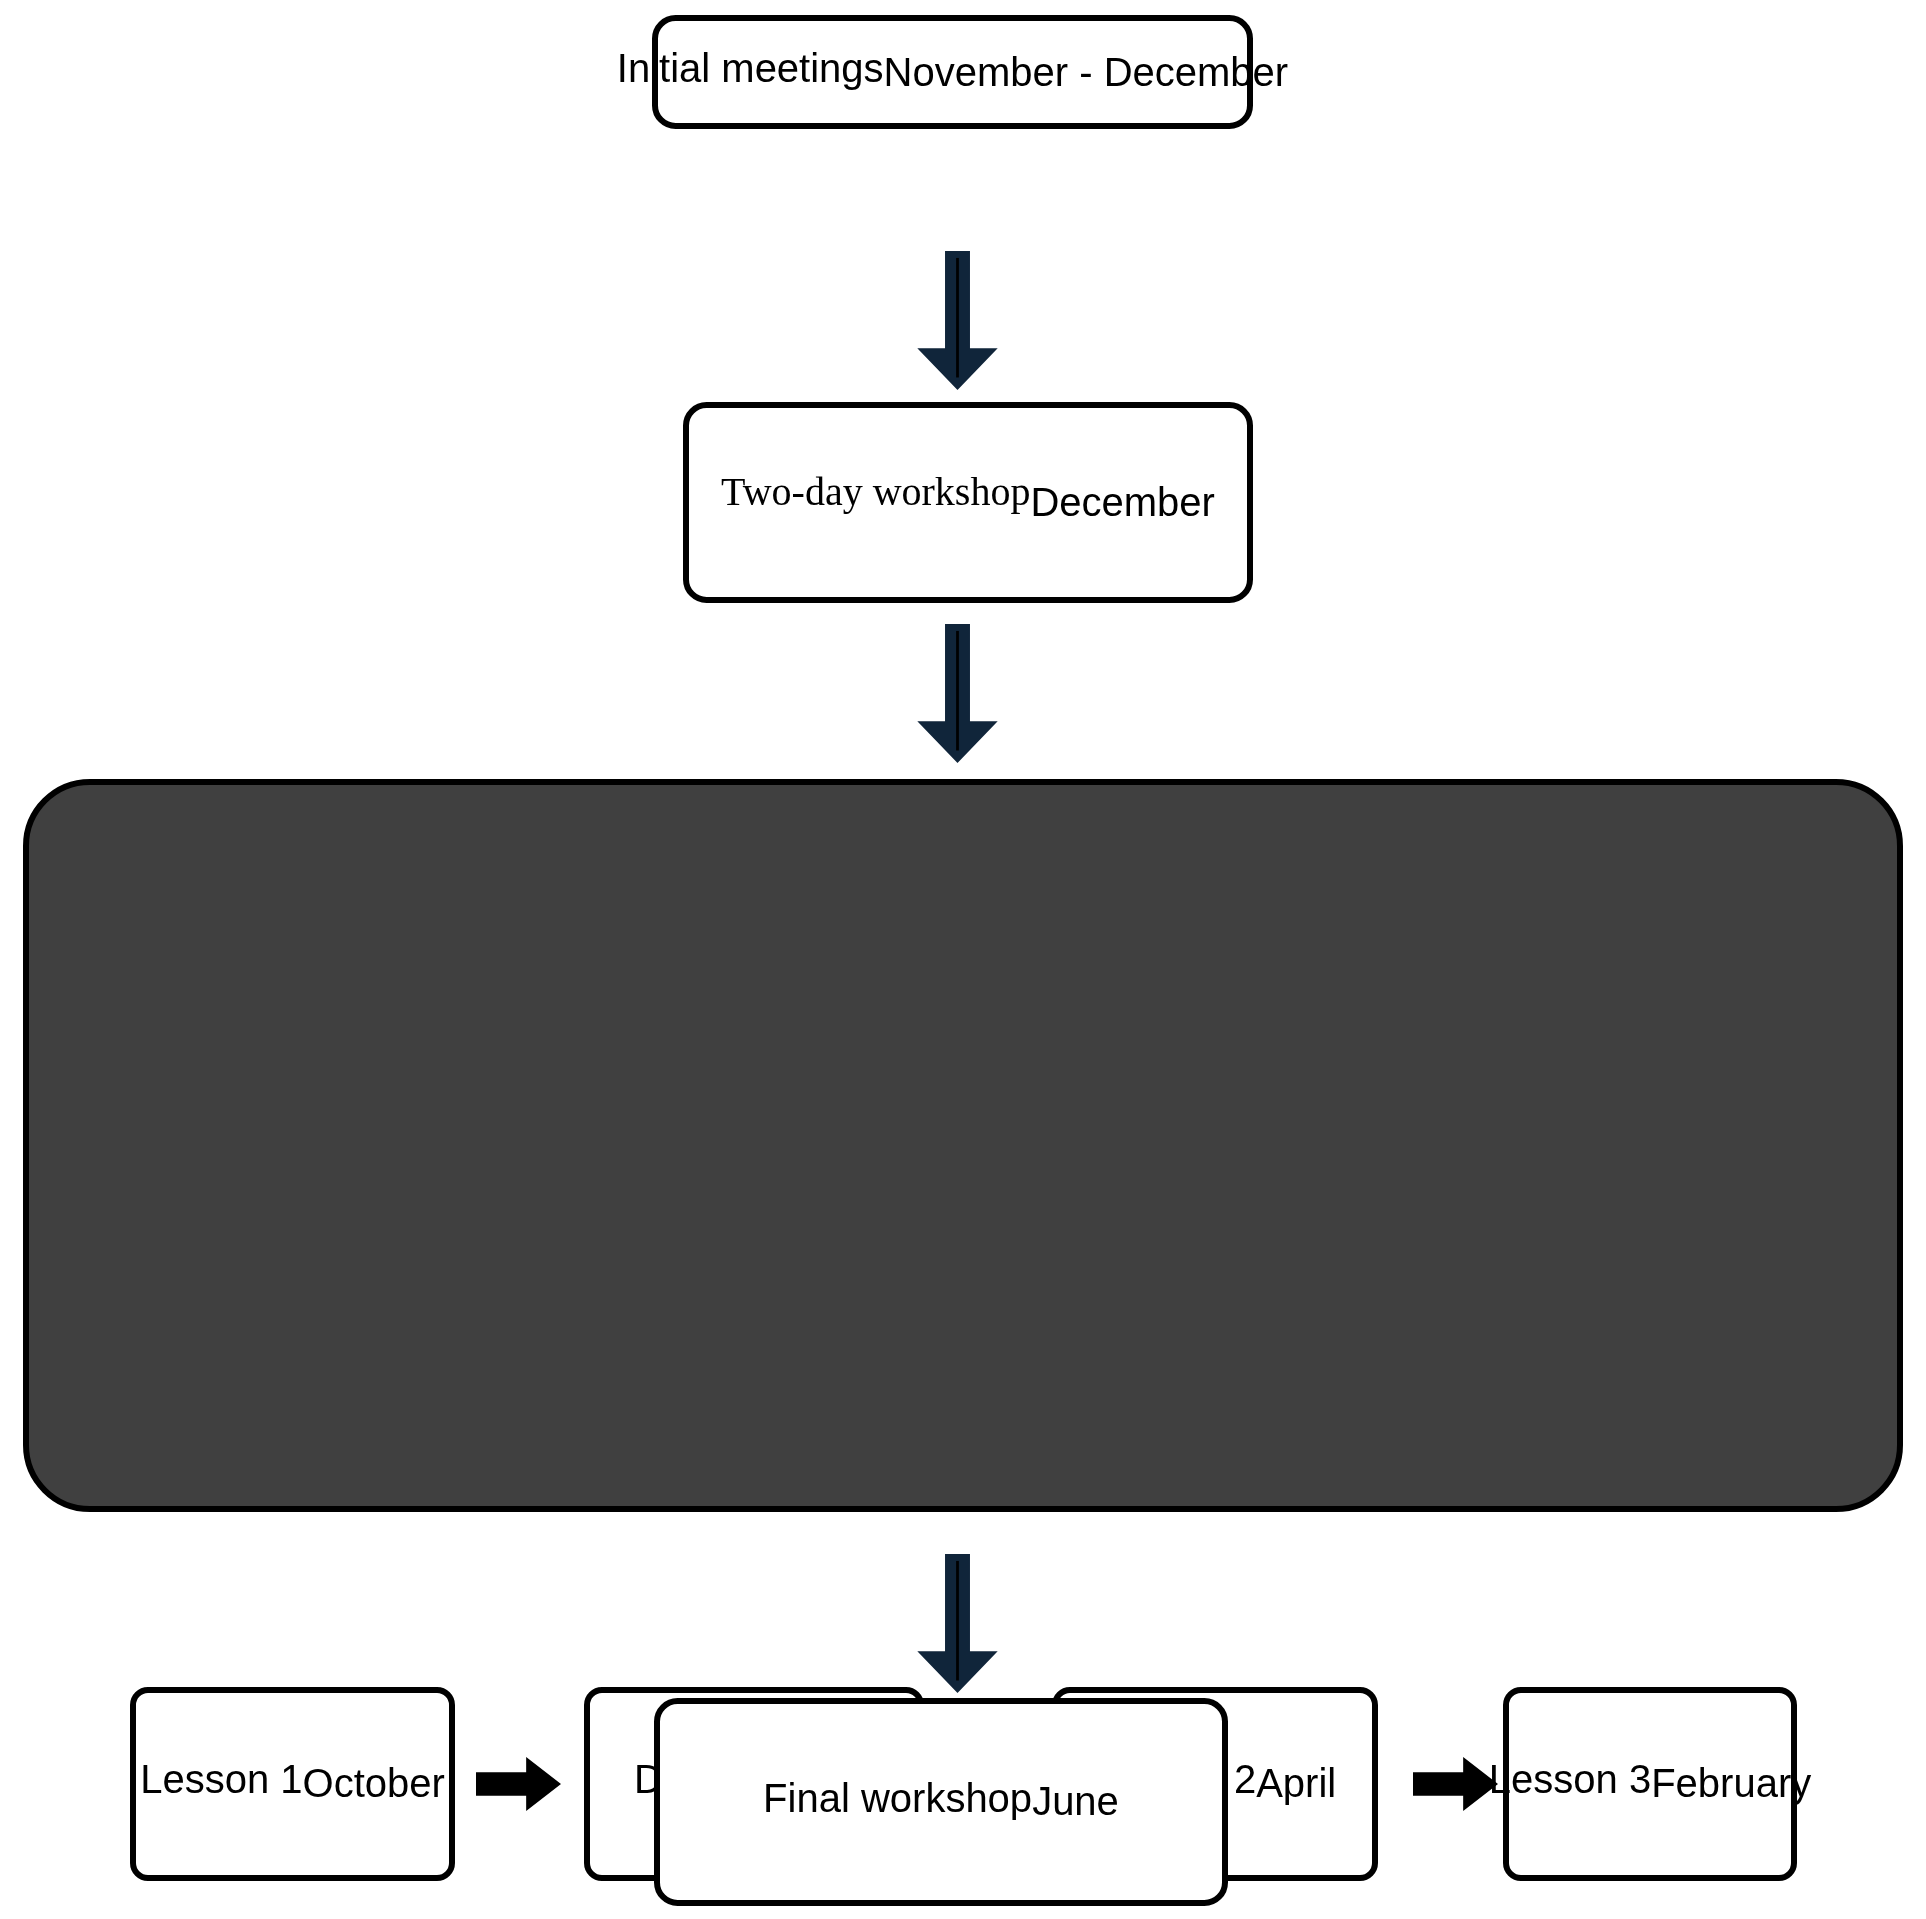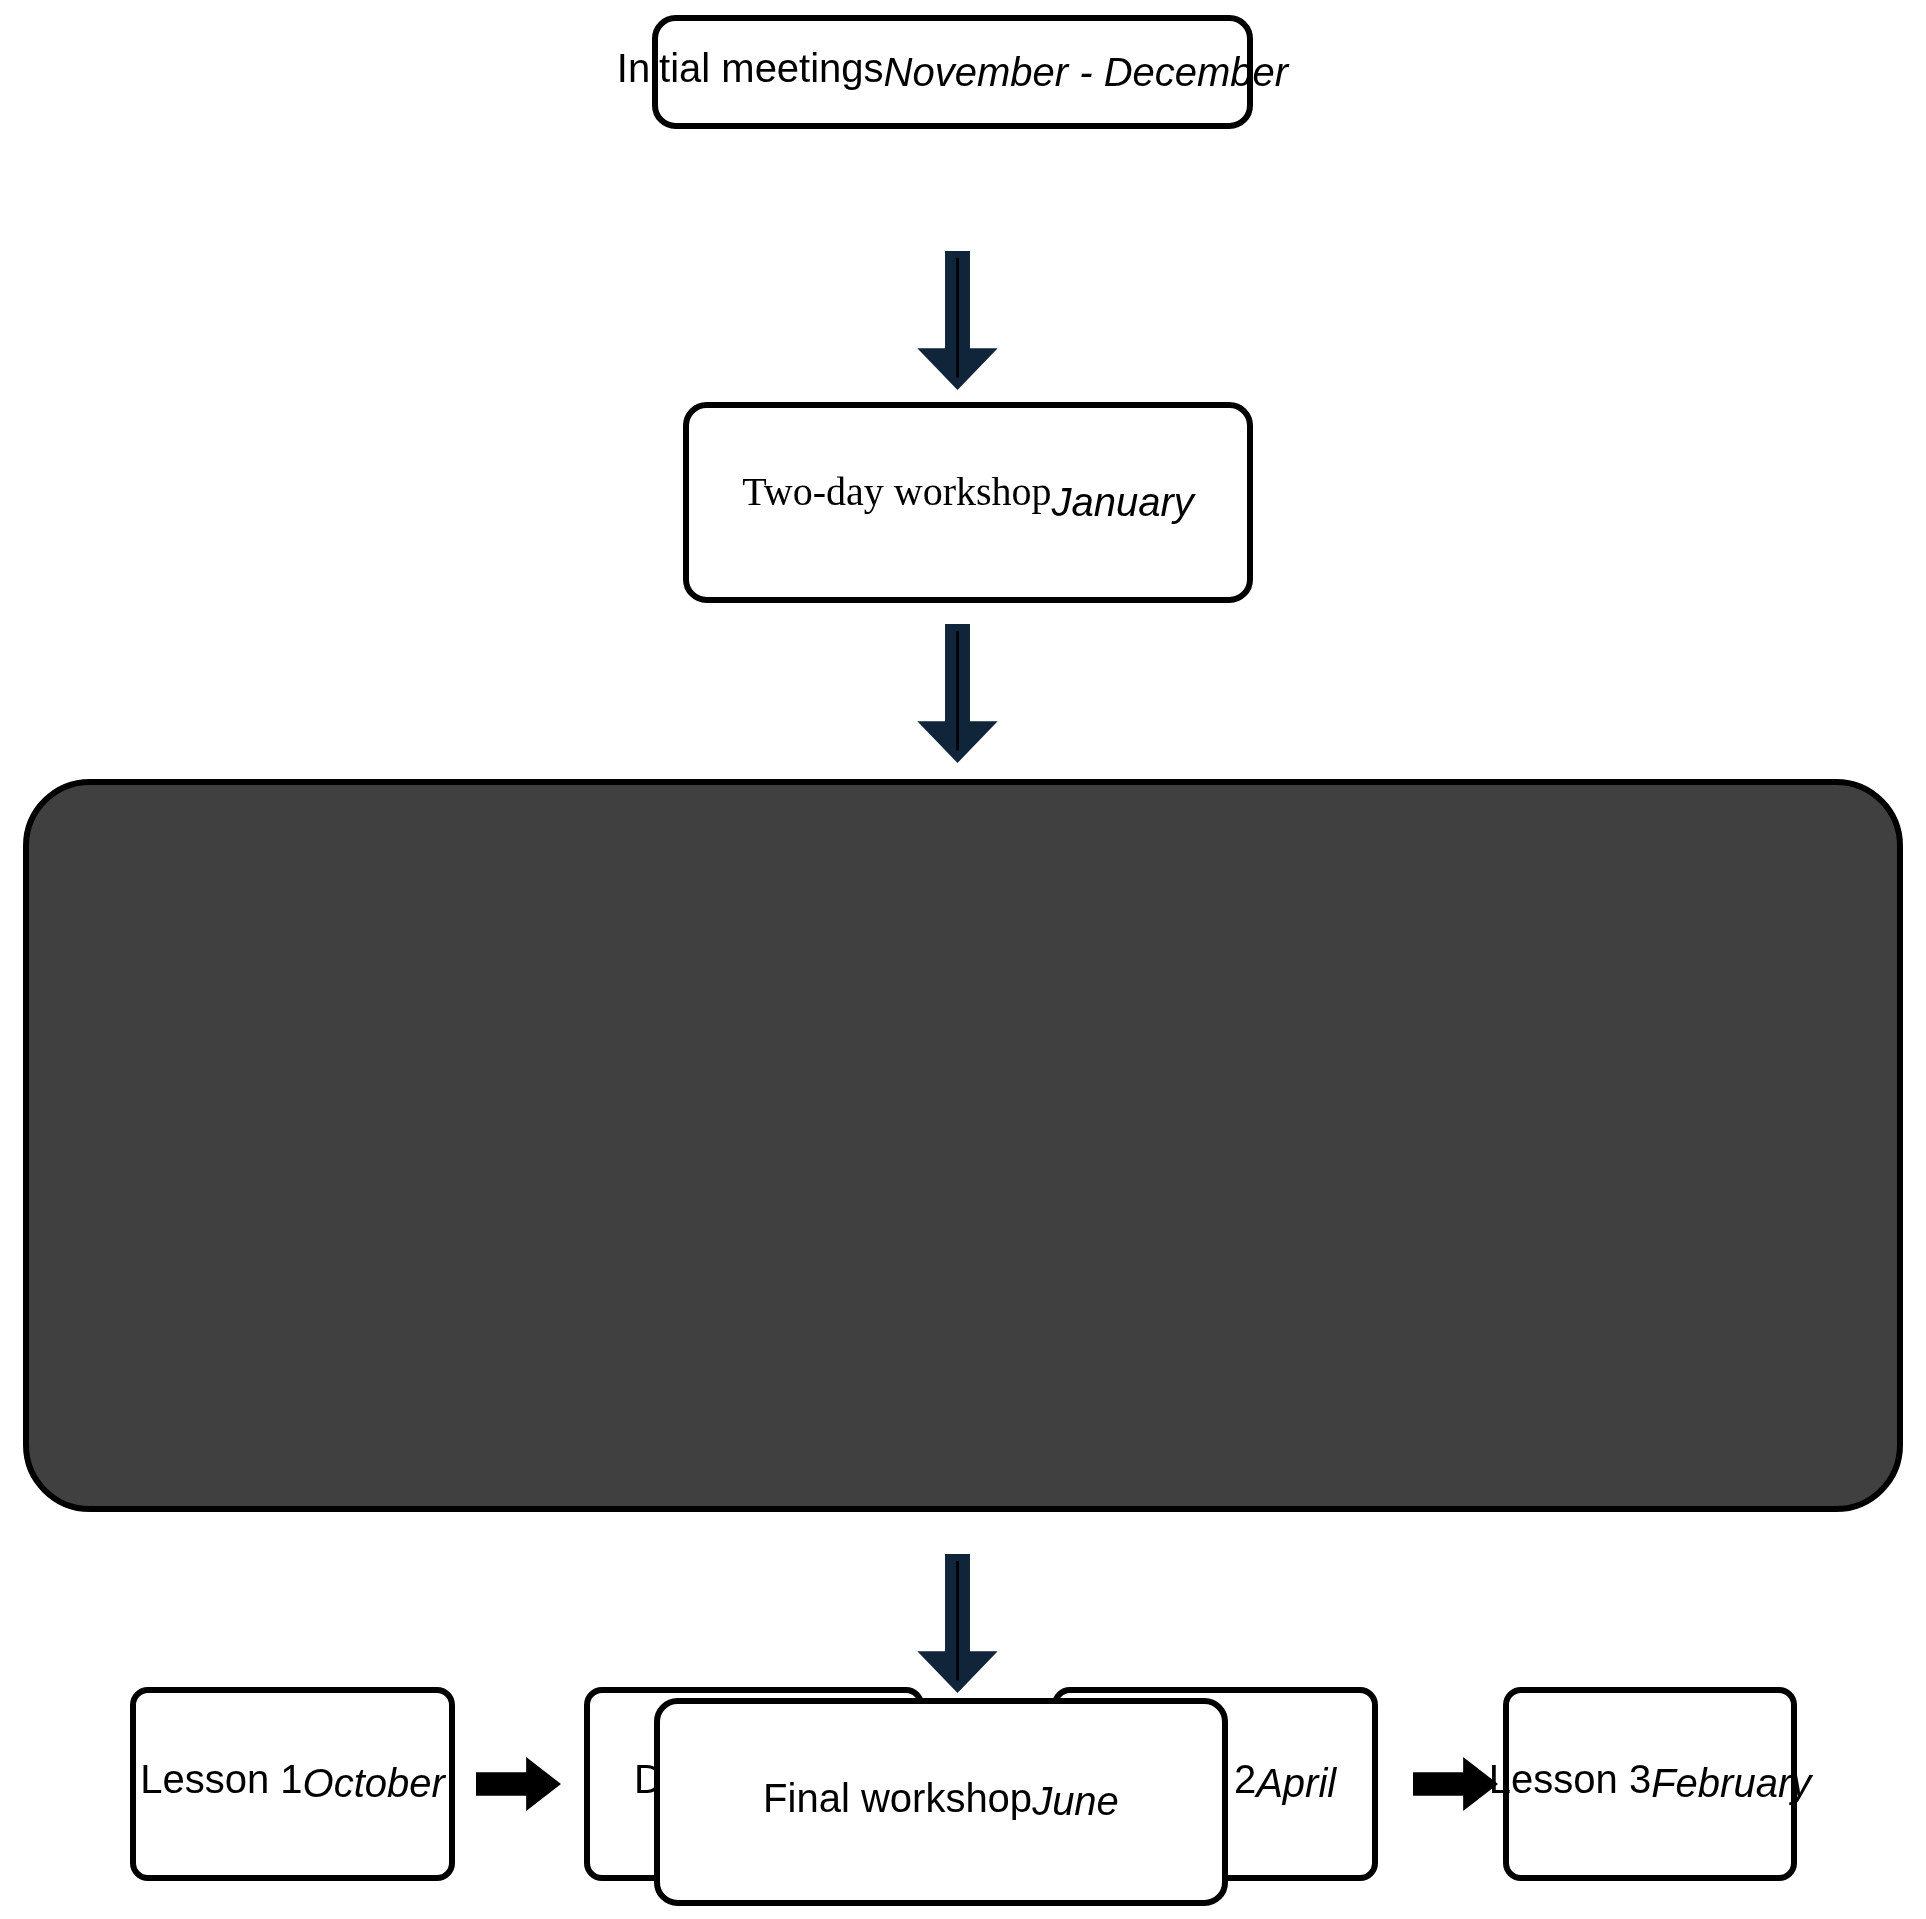--- a/index.html
+++ b/index.html
@@ -33,21 +33,20 @@
   }
   .node .title {
     font-size: 40px;
     line-height: 1.18;
     color: #000000;
     white-space: nowrap;
   }
   .node .period {
     font-size: 40px;
     line-height: 1.18;
-    font-style: italic;
     color: #000000;
     white-space: nowrap;
   }
 
   
   #node-initial-meetings {
     left: 652px;  top: 15.3px;
     width: 601px; height: 114px;
     border-radius: 23.6px;
   }
@@ -131,21 +130,21 @@
 
   <div class="v-arrow" id="arrow-initial-to-workshop">
     <svg viewBox="0 0 140 200" preserveAspectRatio="none" aria-hidden="true">
       <path d="M52 0 H88 V140 H128 L70 200 L12 140 H52 Z" fill="#10253a"></path>
       <line x1="70" y1="10" x2="70" y2="182" stroke="#000000" stroke-width="4"></line>
     </svg>
   </div>
 
   <div class="node" id="node-two-day-workshop">
     <div class="title">Two-day workshop</div>
-    <div class="period">January</div>
+    <div class="period">December</div>
   </div>
 
   <div class="v-arrow" id="arrow-workshop-to-cycle">
     <svg viewBox="0 0 140 200" preserveAspectRatio="none" aria-hidden="true">
       <path d="M52 0 H88 V140 H128 L70 200 L12 140 H52 Z" fill="#10253a"></path>
       <line x1="70" y1="10" x2="70" y2="182" stroke="#000000" stroke-width="4"></line>
     </svg>
   </div>
 
   <div id="lesson-cycle-container">

